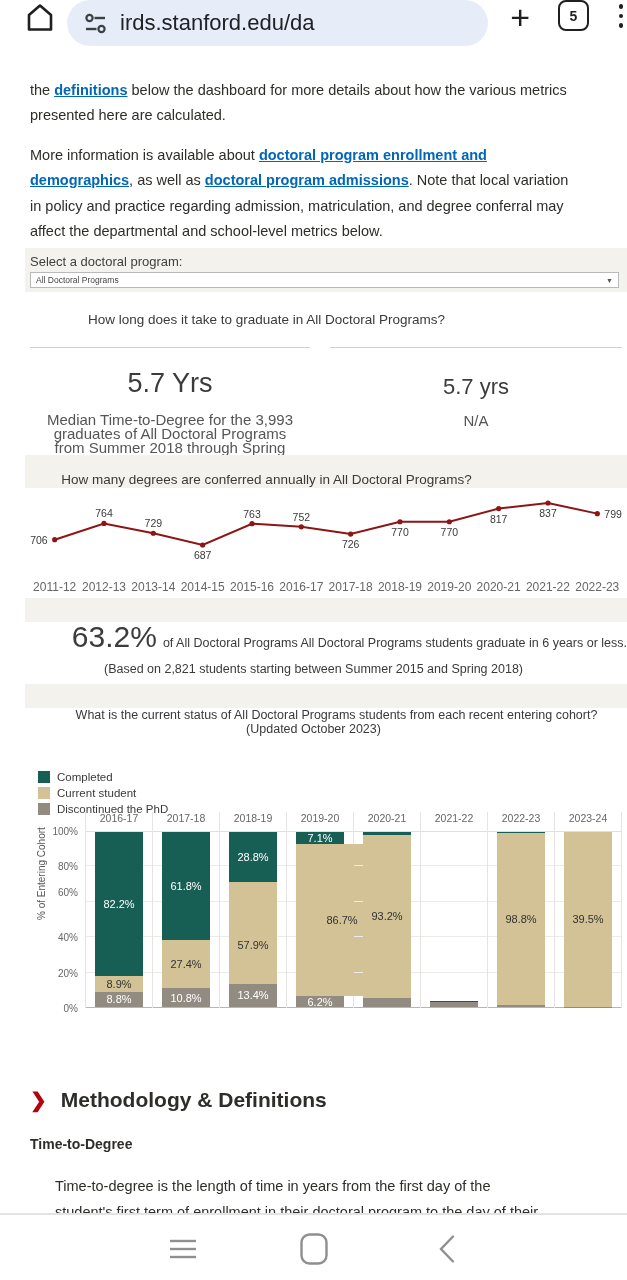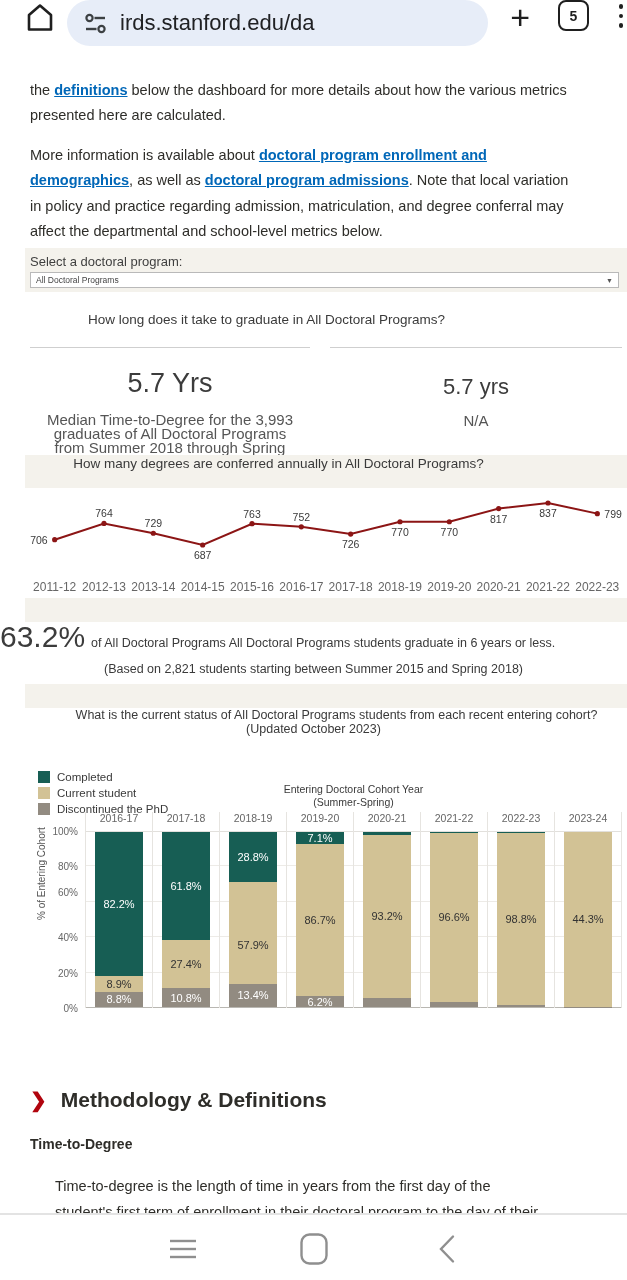--- a/index.html
+++ b/index.html
@@ -32,21 +32,21 @@
 
   .statbox{position:absolute;border-top:1px solid #cfcfcf;text-align:center;}
   .stat-big{font-size:27px;color:#3c3c3c;margin-top:20px;text-align:center;}
   .stat-big.sm{font-size:22px;margin-top:26px;}
   .stat-cap{font-size:15px;color:#555;line-height:14px;margin-top:14px;}
 
   .line-chart-wrap{position:absolute;left:30px;top:428px;width:592px;}
   .xlabels{position:absolute;left:30px;top:520px;width:592px;display:flex;}
   .xlabels span{flex:1;text-align:center;font-size:12px;color:#666;}
 
-  .sixyear{position:absolute;left:0;width:627px;text-align:left;color:#3a3a3a;}
+  .sixyear{position:absolute;left:0;width:627px;text-align:right;color:#3a3a3a;}
   .sixyear .big{font-size:30px;color:#3c3c3c;}
   .sixyear .rest{font-size:12.5px;margin-left:6px;}
   .basis{position:absolute;left:0;width:627px;text-align:center;font-size:12.5px;color:#3a3a3a;}
 
   .cohort-title{position:absolute;left:0;width:627px;text-align:center;font-size:12.5px;color:#3a3a3a;}
   .legend{position:absolute;left:38px;}
   .legend-row{display:flex;align-items:center;height:16px;}
   .legend-swatch{width:12px;height:12px;margin-right:7px;}
   .legend-label{font-size:11.5px;color:#3a3a3a;}
   .axis-title{position:absolute;left:85px;width:537px;text-align:center;font-size:10.5px;color:#3a3a3a;line-height:13px;}
@@ -125,21 +125,21 @@
       <div class="stat-big">5.7 Yrs</div>
       <div class="stat-cap" style="padding:0 14px;">Median Time-to-Degree for the 3,993 graduates of All Doctoral Programs from Summer 2018 through Spring 2023</div>
     </div>
     <div class="statbox" style="left:330px;top:287px;width:292px;">
       <div class="stat-big sm">5.7 yrs</div>
       <div class="stat-cap">N/A</div>
     </div>
 
     <div class="band" style="top:395px;height:33px;"></div>
 
-    <div class="q-title" style="top:396px;margin-left:12px;">How many degrees are conferred annually in All Doctoral Programs?</div>
+    <div class="q-title" style="top:412px;">How many degrees are conferred annually in All Doctoral Programs?</div>
     <div class="line-chart-wrap">
         <svg id="line-svg" width="592" height="76" viewBox="0 0 592 76">
           <polyline points="24.666666666666668,51.68 74,35.44 123.33333333333333,45.24 172.66666666666666,57 222,35.72 271.3333333333333,38.8 320.6666666666667,46.08 370,33.760000000000005 419.3333333333333,33.760000000000005 468.6666666666667,20.6 518,15 567.3333333333334,25.64" fill="none" stroke="#8C1515" stroke-width="2"></polyline>
           <circle cx="24.666666666666668" cy="51.68" r="2.6" fill="#8C1515"></circle>
           <text font-size="10.5" fill="#3a3a3a" x="17.666666666666668" y="55.68" text-anchor="end">706</text>
           <circle cx="74" cy="35.44" r="2.6" fill="#8C1515"></circle>
           <text font-size="10.5" fill="#3a3a3a" x="74" y="29.439999999999998" text-anchor="middle">764</text>
           <circle cx="123.33333333333333" cy="45.24" r="2.6" fill="#8C1515"></circle>
           <text font-size="10.5" fill="#3a3a3a" x="123.33333333333333" y="39.24" text-anchor="middle">729</text>
           <circle cx="172.66666666666666" cy="57" r="2.6" fill="#8C1515"></circle>
@@ -197,24 +197,20 @@
         <div class="legend-row">
           <span class="legend-swatch" style="background: rgb(210, 194, 149);"></span>
           <span class="legend-label">Current student</span>
         </div>
         <div class="legend-row">
           <span class="legend-swatch" style="background: rgb(146, 139, 129);"></span>
           <span class="legend-label">Discontinued the PhD</span>
         </div>
       </div>
 
-    <div class="axis-title" style="top:723px;">
-        <div id="axt1">Entering Doctoral Cohort Year</div>
-        <div id="axt2">(Summer-Spring)</div>
-      </div>
 
     <div class="ylabel-rot">% of Entering Cohort</div>
     <div class="yaxis-labels" id="cohort-yaxis">
         <span style="top: 0px;">100%</span>
         <span style="top: 35.4px;">80%</span>
         <span style="top: 61px;">60%</span>
         <span style="top: 106.2px;">40%</span>
         <span style="top: 141.6px;">20%</span>
         <span style="top: 177px;">0%</span>
       </div>
@@ -260,21 +256,21 @@
               <span class="seg-label" style="color: rgb(255, 255, 255);">28.8%</span>
             </div>
           </div>
         </div>
         <div class="cohort-col">
           <div class="cohort-head">2019-20</div>
           <div class="cohort-plot">
             <div class="seg" style="height: 6.2%; background: rgb(146, 139, 129);">
               <span class="seg-label" style="color: rgb(255, 255, 255);">6.2%</span>
             </div>
-            <div class="seg" style="height: 86.7%; background: rgb(210, 194, 149);">
+            <div class="seg" style="height: 86.7%; background: rgb(210, 194, 149); padding-left: 44px;">
               <span class="seg-label" style="color: rgb(51, 51, 51);">86.7%</span>
             </div>
             <div class="seg" style="height: 7.1%; background: rgb(23, 94, 84);">
               <span class="seg-label" style="color: rgb(255, 255, 255);">7.1%</span>
             </div>
           </div>
         </div>
         <div class="cohort-col">
           <div class="cohort-head">2020-21</div>
           <div class="cohort-plot">
@@ -282,42 +278,39 @@
             <div class="seg" style="height: 93.2%; background: rgb(210, 194, 149);">
               <span class="seg-label" style="color: rgb(51, 51, 51); text-align: center;">93.2%</span>
             </div>
             <div class="seg" style="height: 1.5%; background: rgb(23, 94, 84);"></div>
           </div>
         </div>
         <div class="cohort-col">
           <div class="cohort-head">2021-22</div>
           <div class="cohort-plot">
             <div class="seg" style="height: 2.9%; background: rgb(146, 139, 129);"></div>
-            <div class="seg" style="height: 96.6%; background: rgb(210, 194, 149);">
-              <span class="seg-label" style="color: rgb(51, 51, 51);">96.6%</span>
-            </div>
             <div class="seg" style="height: 0.5%; background: rgb(23, 94, 84);"></div>
           </div>
         </div>
         <div class="cohort-col">
           <div class="cohort-head">2022-23</div>
           <div class="cohort-plot">
             <div class="seg" style="height: 1%; background: rgb(146, 139, 129);"></div>
             <div class="seg" style="height: 98.8%; background: rgb(210, 194, 149);">
               <span class="seg-label" style="color: rgb(51, 51, 51);">98.8%</span>
             </div>
             <div class="seg" style="height: 0.2%; background: rgb(23, 94, 84);"></div>
           </div>
         </div>
         <div class="cohort-col">
           <div class="cohort-head">2023-24</div>
           <div class="cohort-plot">
             <div class="seg" style="height: 0.1%; background: rgb(146, 139, 129);"></div>
             <div class="seg" style="height: 99.9%; background: rgb(210, 194, 149);">
-              <span class="seg-label" style="color: rgb(51, 51, 51);">44.3%</span>
+              <span class="seg-label" style="color: rgb(51, 51, 51);">39.5%</span>
             </div>
             <div class="seg" style="height: 0%; background: rgb(23, 94, 84);"></div>
           </div>
         </div>
       </div>
 
     <div class="method-head">
       <span class="method-chev">❯</span>
       <span class="method-title">Methodology &amp; Definitions</span>
     </div>

